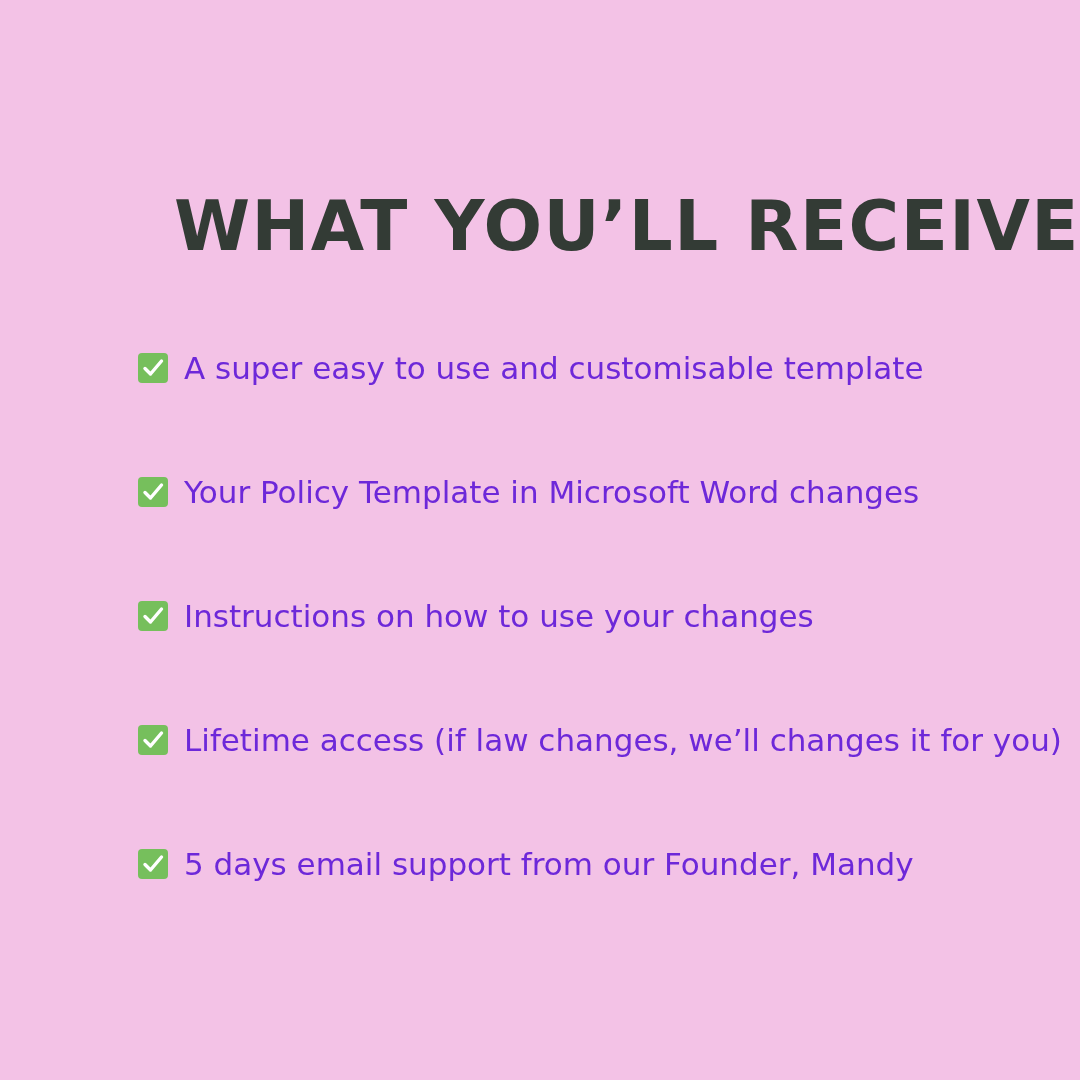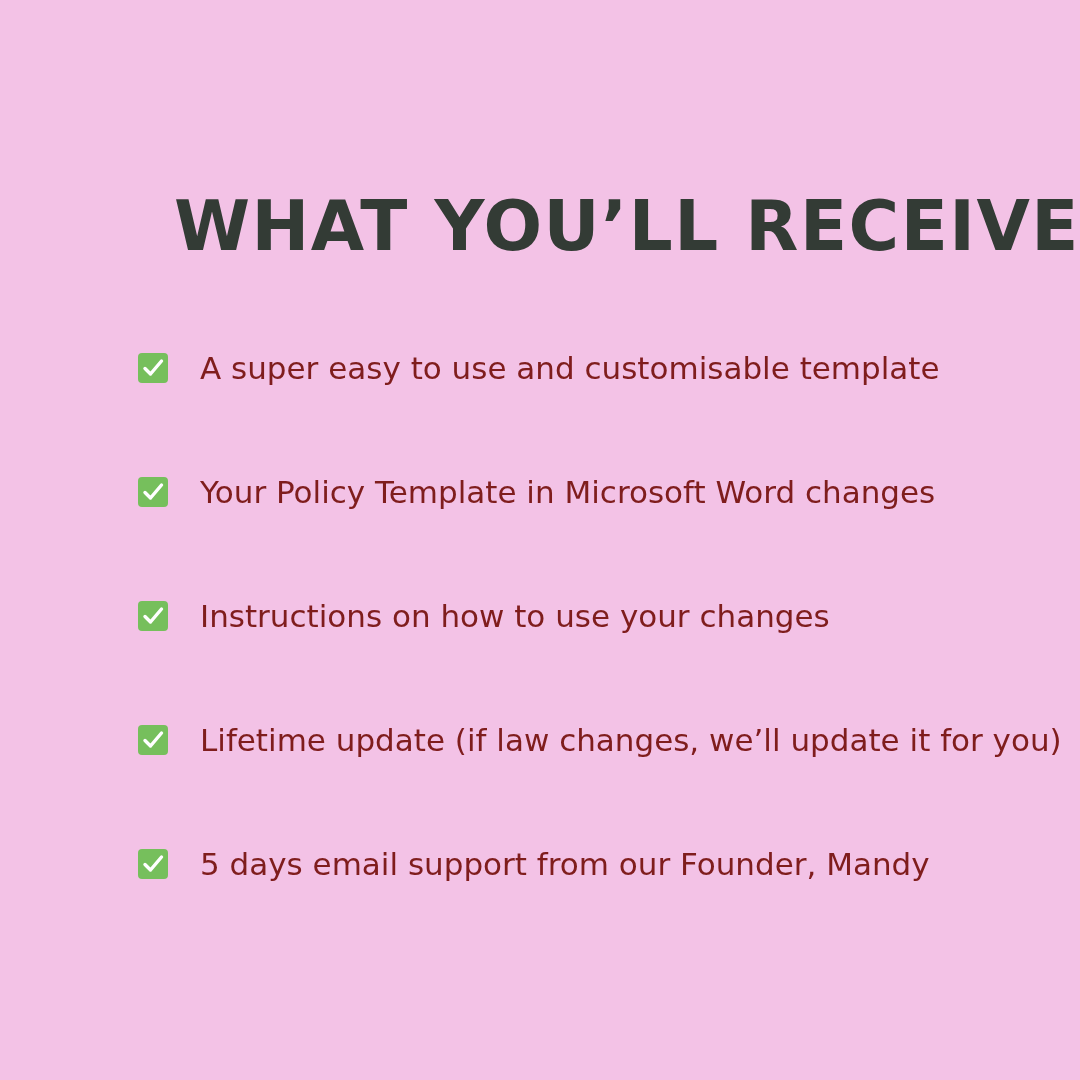--- a/index.html
+++ b/index.html
@@ -51,24 +51,24 @@
     background: #76bf5c;
     position: relative;
     margin-top: 11px;
   }
   .checkbox svg {
     position: absolute;
     top: 0;
     left: 0;
   }
   .item-label {
-    margin-left: 32px;
+    margin-left: 16px;
     font-family: "DejaVu Sans", sans-serif;
     font-size: 31px;
-    color: #7f1d1d;
+    color: #6d28d9;
     line-height: 52px;
     white-space: nowrap;
   }
 </style>
 </head>
 <body>
 
 <div id="page" style="background: rgb(243, 194, 230);">
 
   <div id="title" style="color: rgb(51, 59, 53); text-align: right;">WHAT YOU’LL RECEIVE</div>
@@ -101,21 +101,21 @@
       </span>
       <span class="item-label">Instructions on how to use your changes</span>
     </div>
 
     <div class="item">
       <span class="checkbox" style="background: rgb(118, 191, 92);">
         <svg width="30" height="30" viewBox="0 0 30 30" aria-hidden="true">
           <path d="M7 15.5 L12.5 21 L23.5 8" fill="none" stroke="#ffffff" stroke-width="3.4" stroke-linecap="round" stroke-linejoin="round"></path>
         </svg>
       </span>
-      <span class="item-label">Lifetime update (if law changes, we’ll update it for you)</span>
+      <span class="item-label">Lifetime access (if law changes, we’ll changes it for you)</span>
     </div>
 
     <div class="item">
       <span class="checkbox" style="background: rgb(118, 191, 92);">
         <svg width="30" height="30" viewBox="0 0 30 30" aria-hidden="true">
           <path d="M7 15.5 L12.5 21 L23.5 8" fill="none" stroke="#ffffff" stroke-width="3.4" stroke-linecap="round" stroke-linejoin="round"></path>
         </svg>
       </span>
       <span class="item-label">5 days email support from our Founder, Mandy</span>
     </div>

